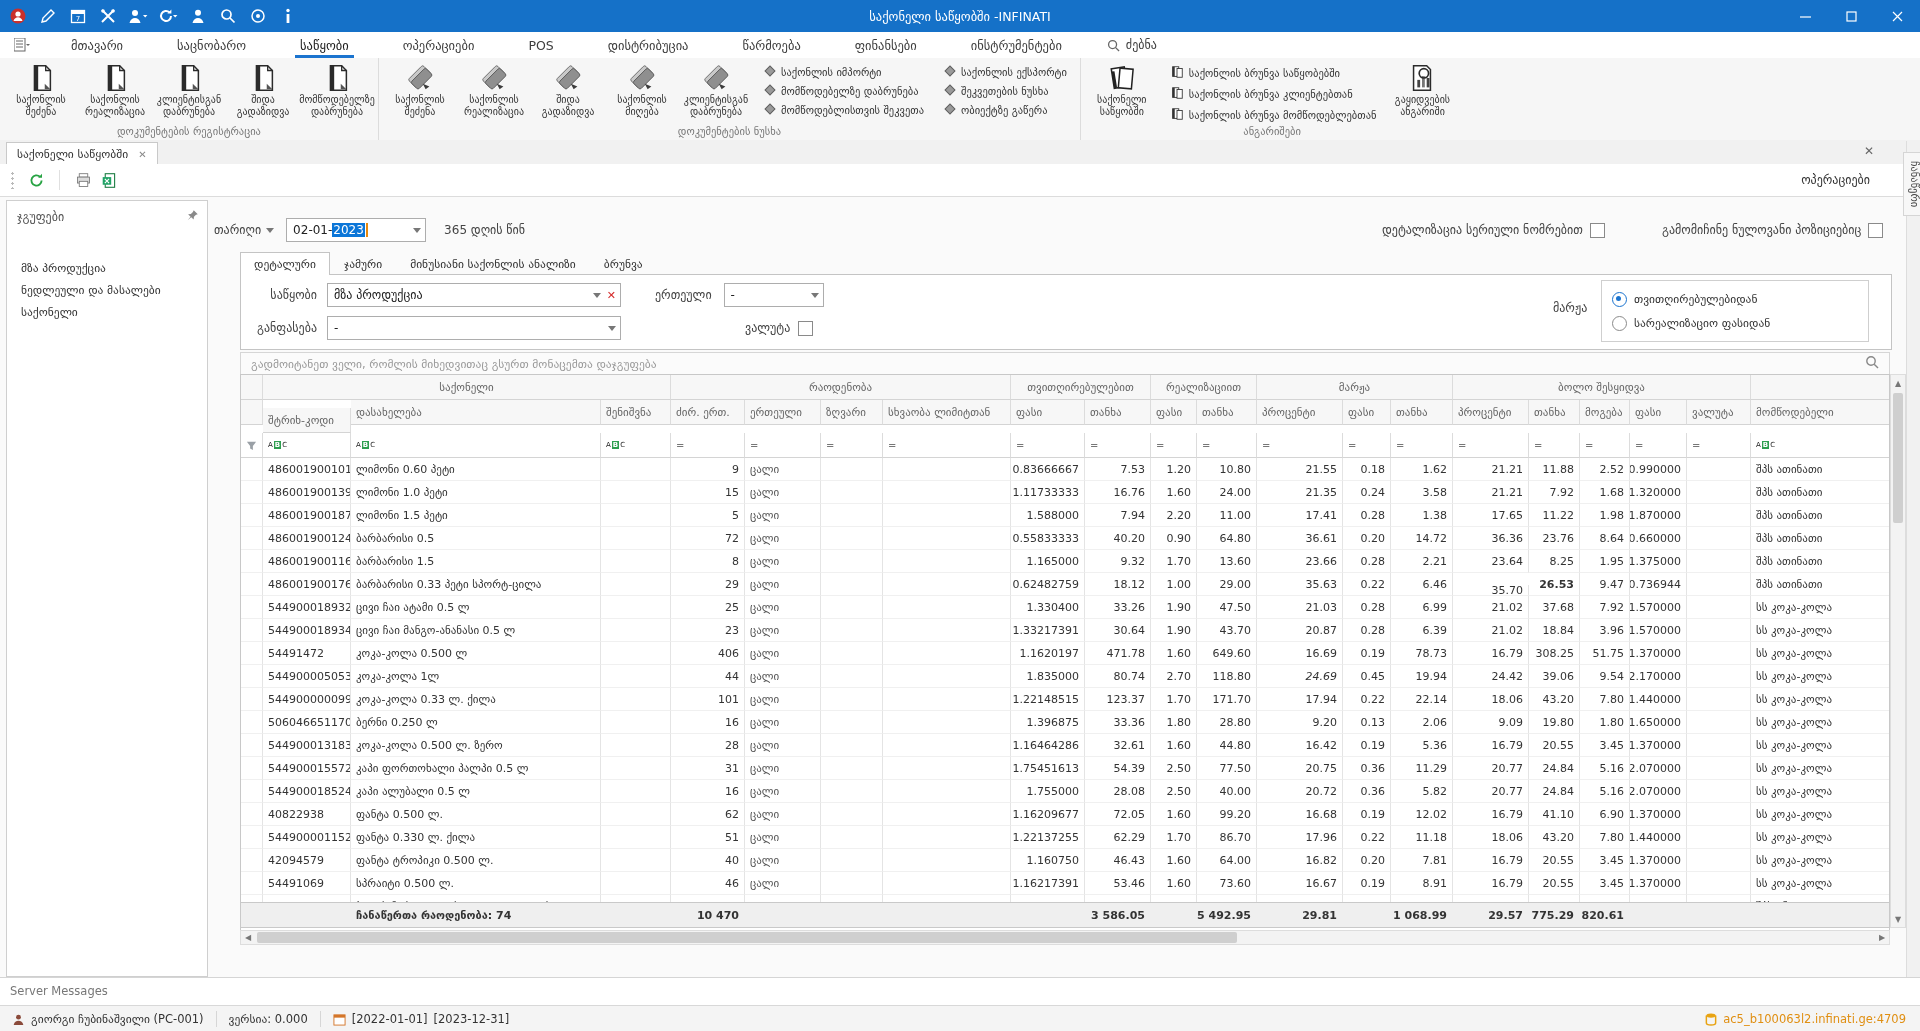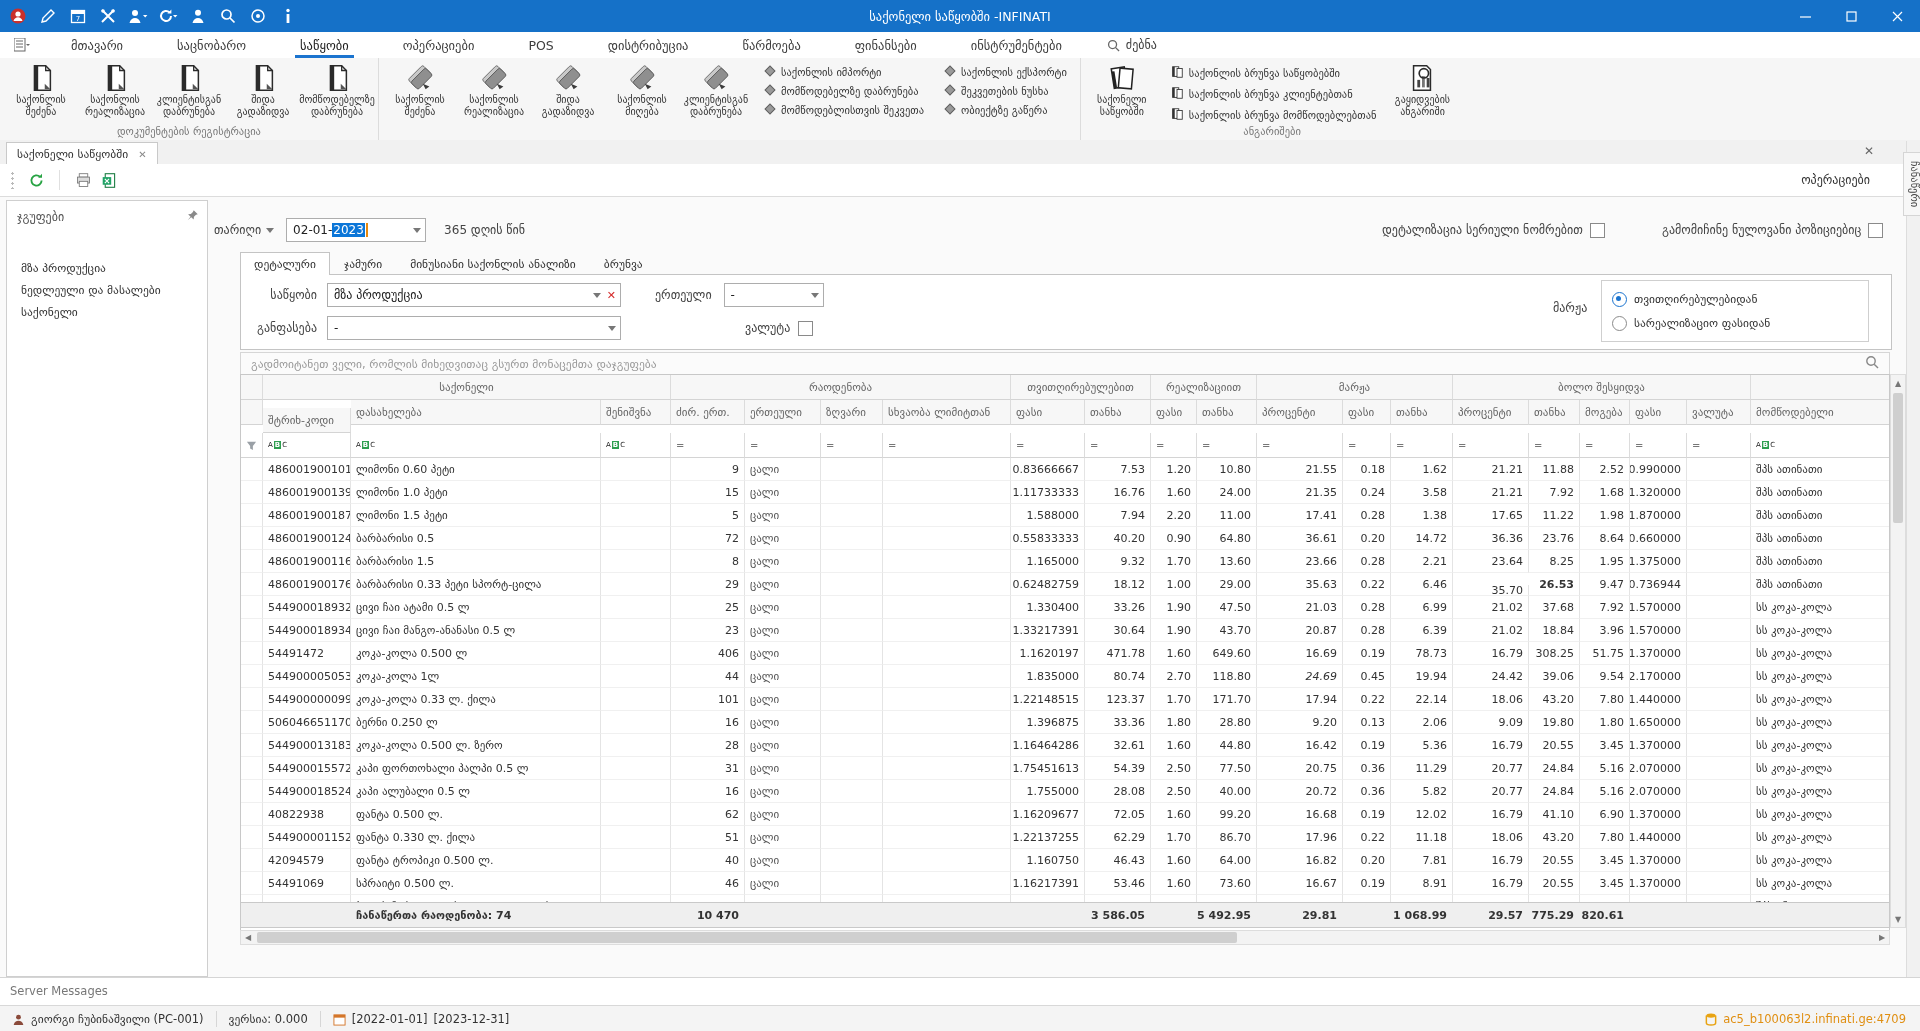--- a/index.html
+++ b/index.html
@@ -388,20 +388,21 @@
             <span>შეკვეთების ნუსხა</span>
           </div>
           <div class="rbtn-small">
             <span><svg width="12" height="12" viewBox="0 0 12 12">
                 <rect x="2.5" y="2.5" width="7" height="7" fill="#9a9a9a" stroke="#5f5f5f" transform="rotate(45 6 6)"></rect>
               </svg></span>
             <span>ობიექტზე გაწერა</span>
           </div>
         </div>
       </div>
+      <div class="rg-label">დოკუმენტების ნუსხა</div>
     </div>
     <div class="rgroup">
       <div class="rg-body">
         <div class="rbtn-big">
           <span class="ric">
             <svg width="30" height="30" viewBox="0 0 32 32">
               <rect x="6" y="5" width="14" height="21" fill="#fff" stroke="#222" stroke-width="1.6" transform="rotate(-9 13 15)"></rect>
               <rect x="13" y="6" width="14" height="21" fill="#fff" stroke="#222" stroke-width="1.6" transform="rotate(5 20 16)"></rect>
               <path d="M6 8h3v18H6z" fill="#222" transform="rotate(-9 13 15)"></path>
             </svg>

